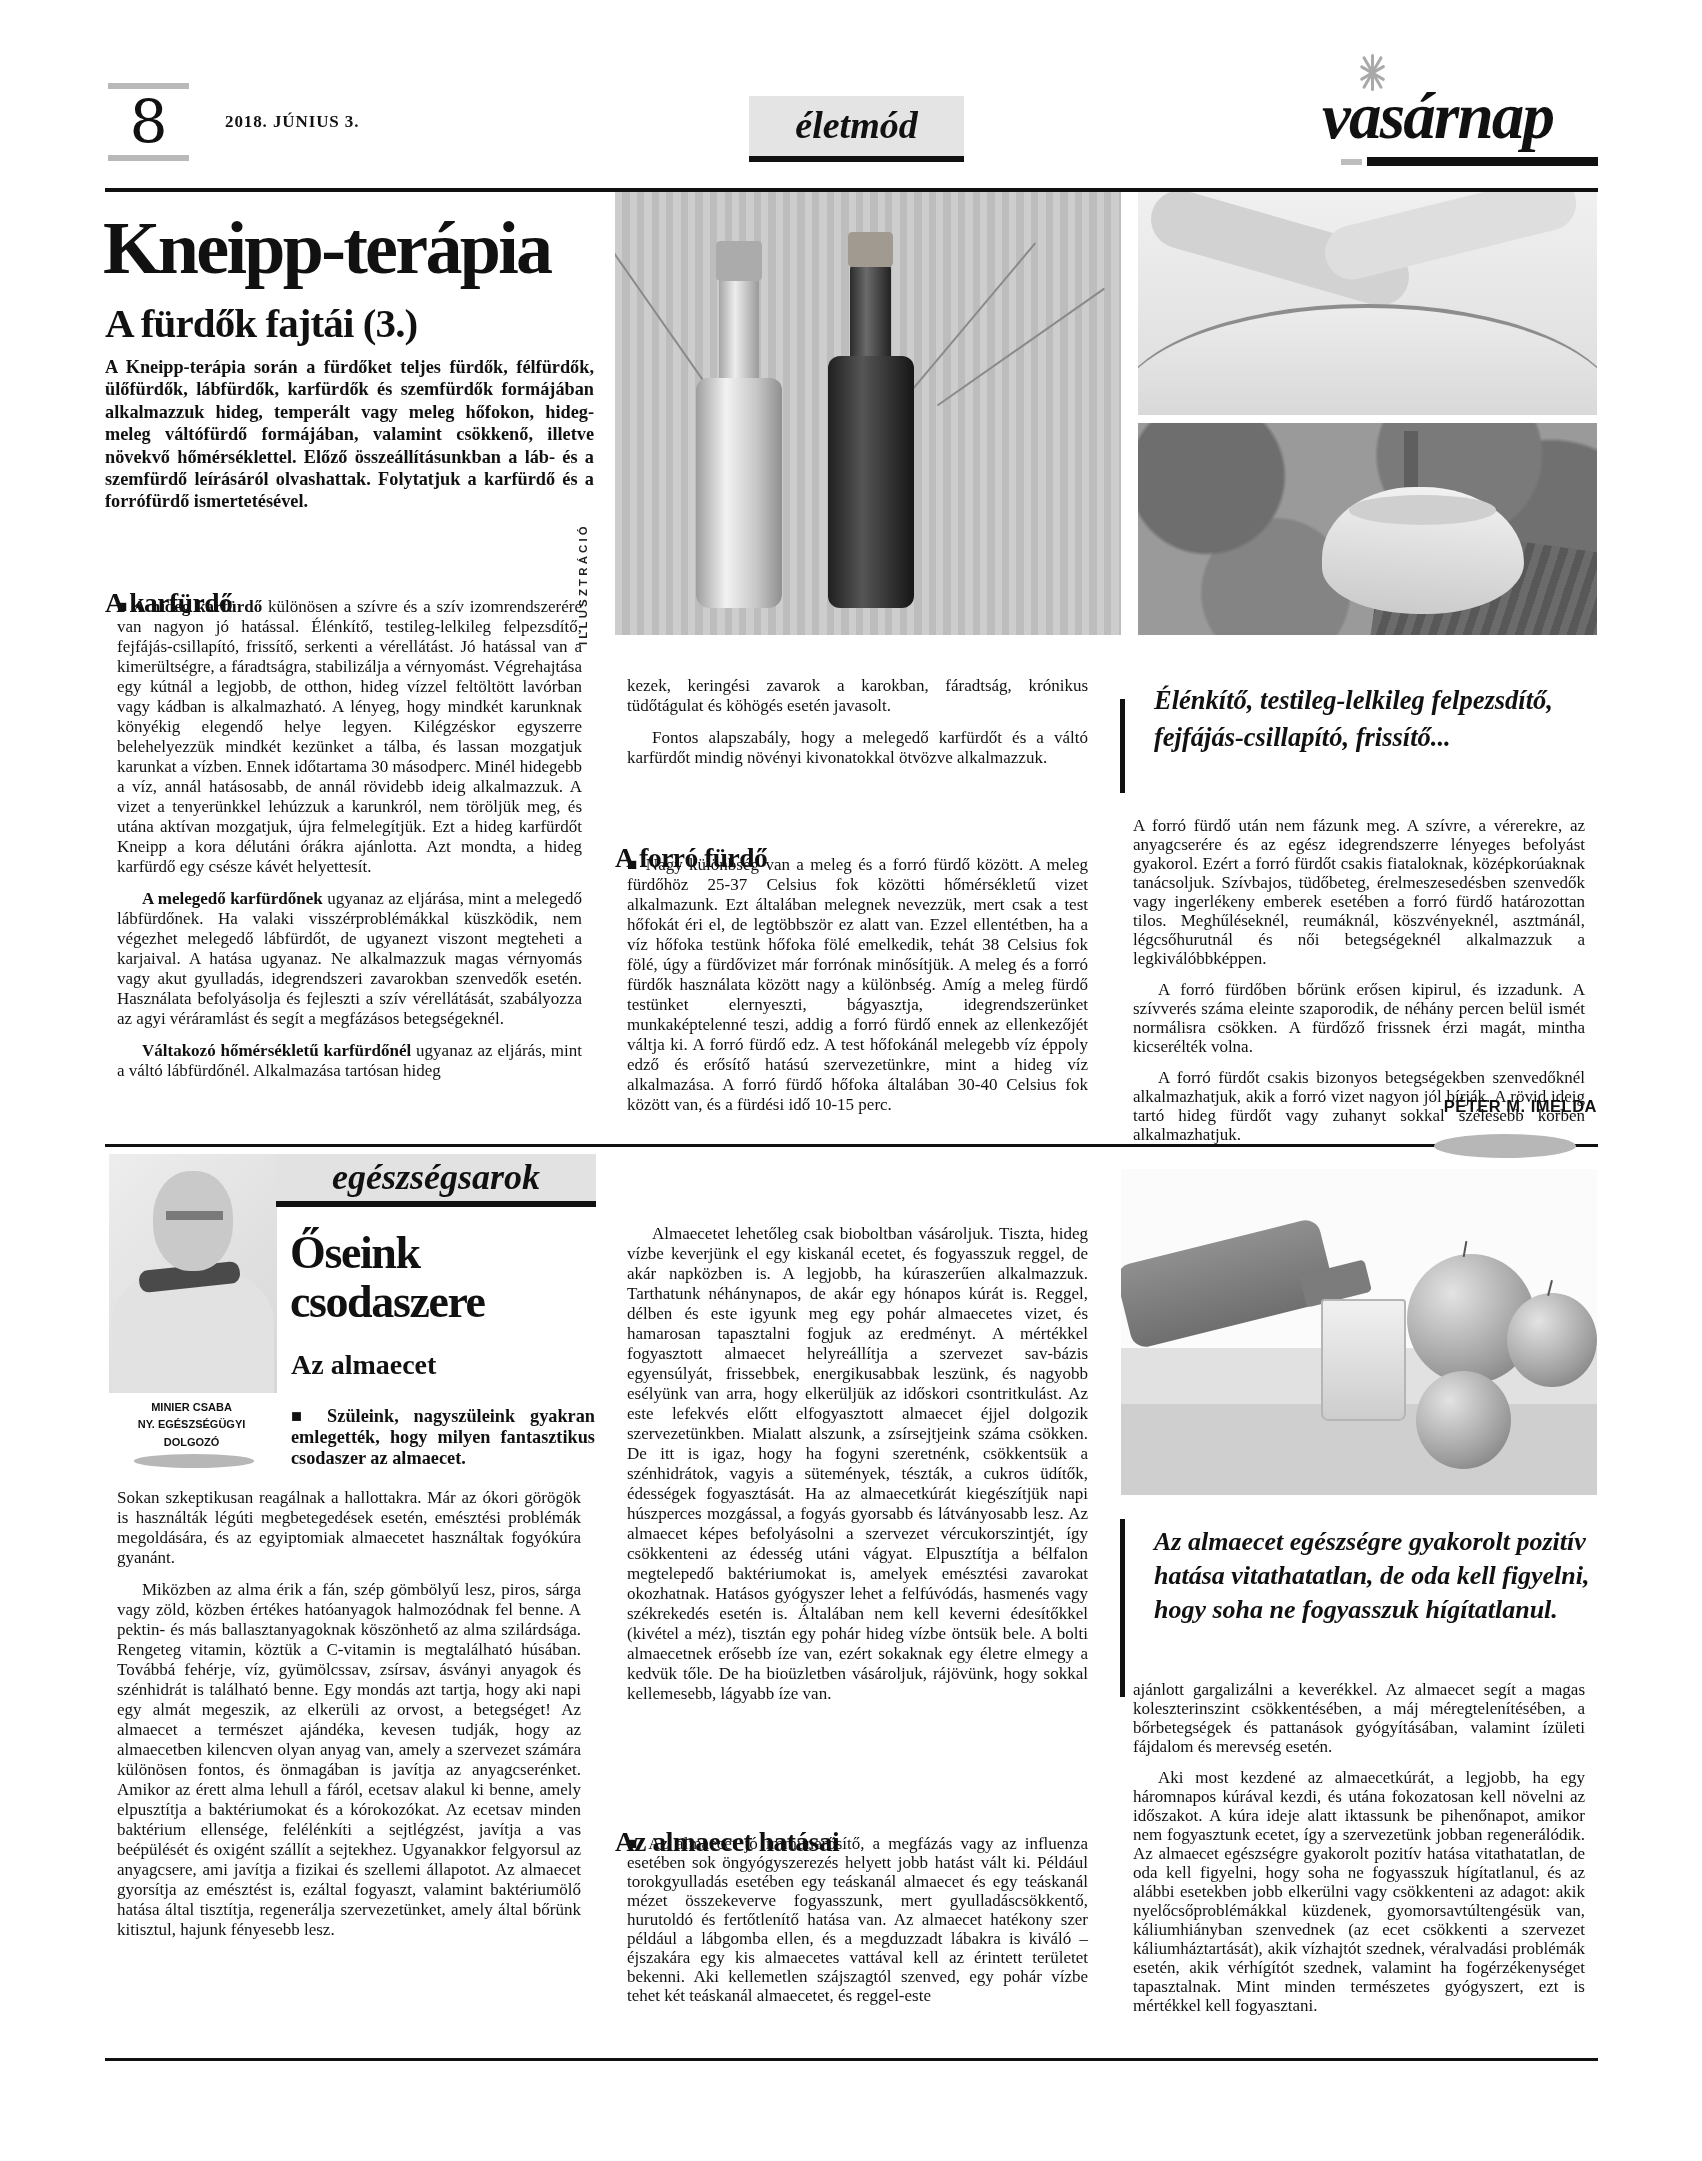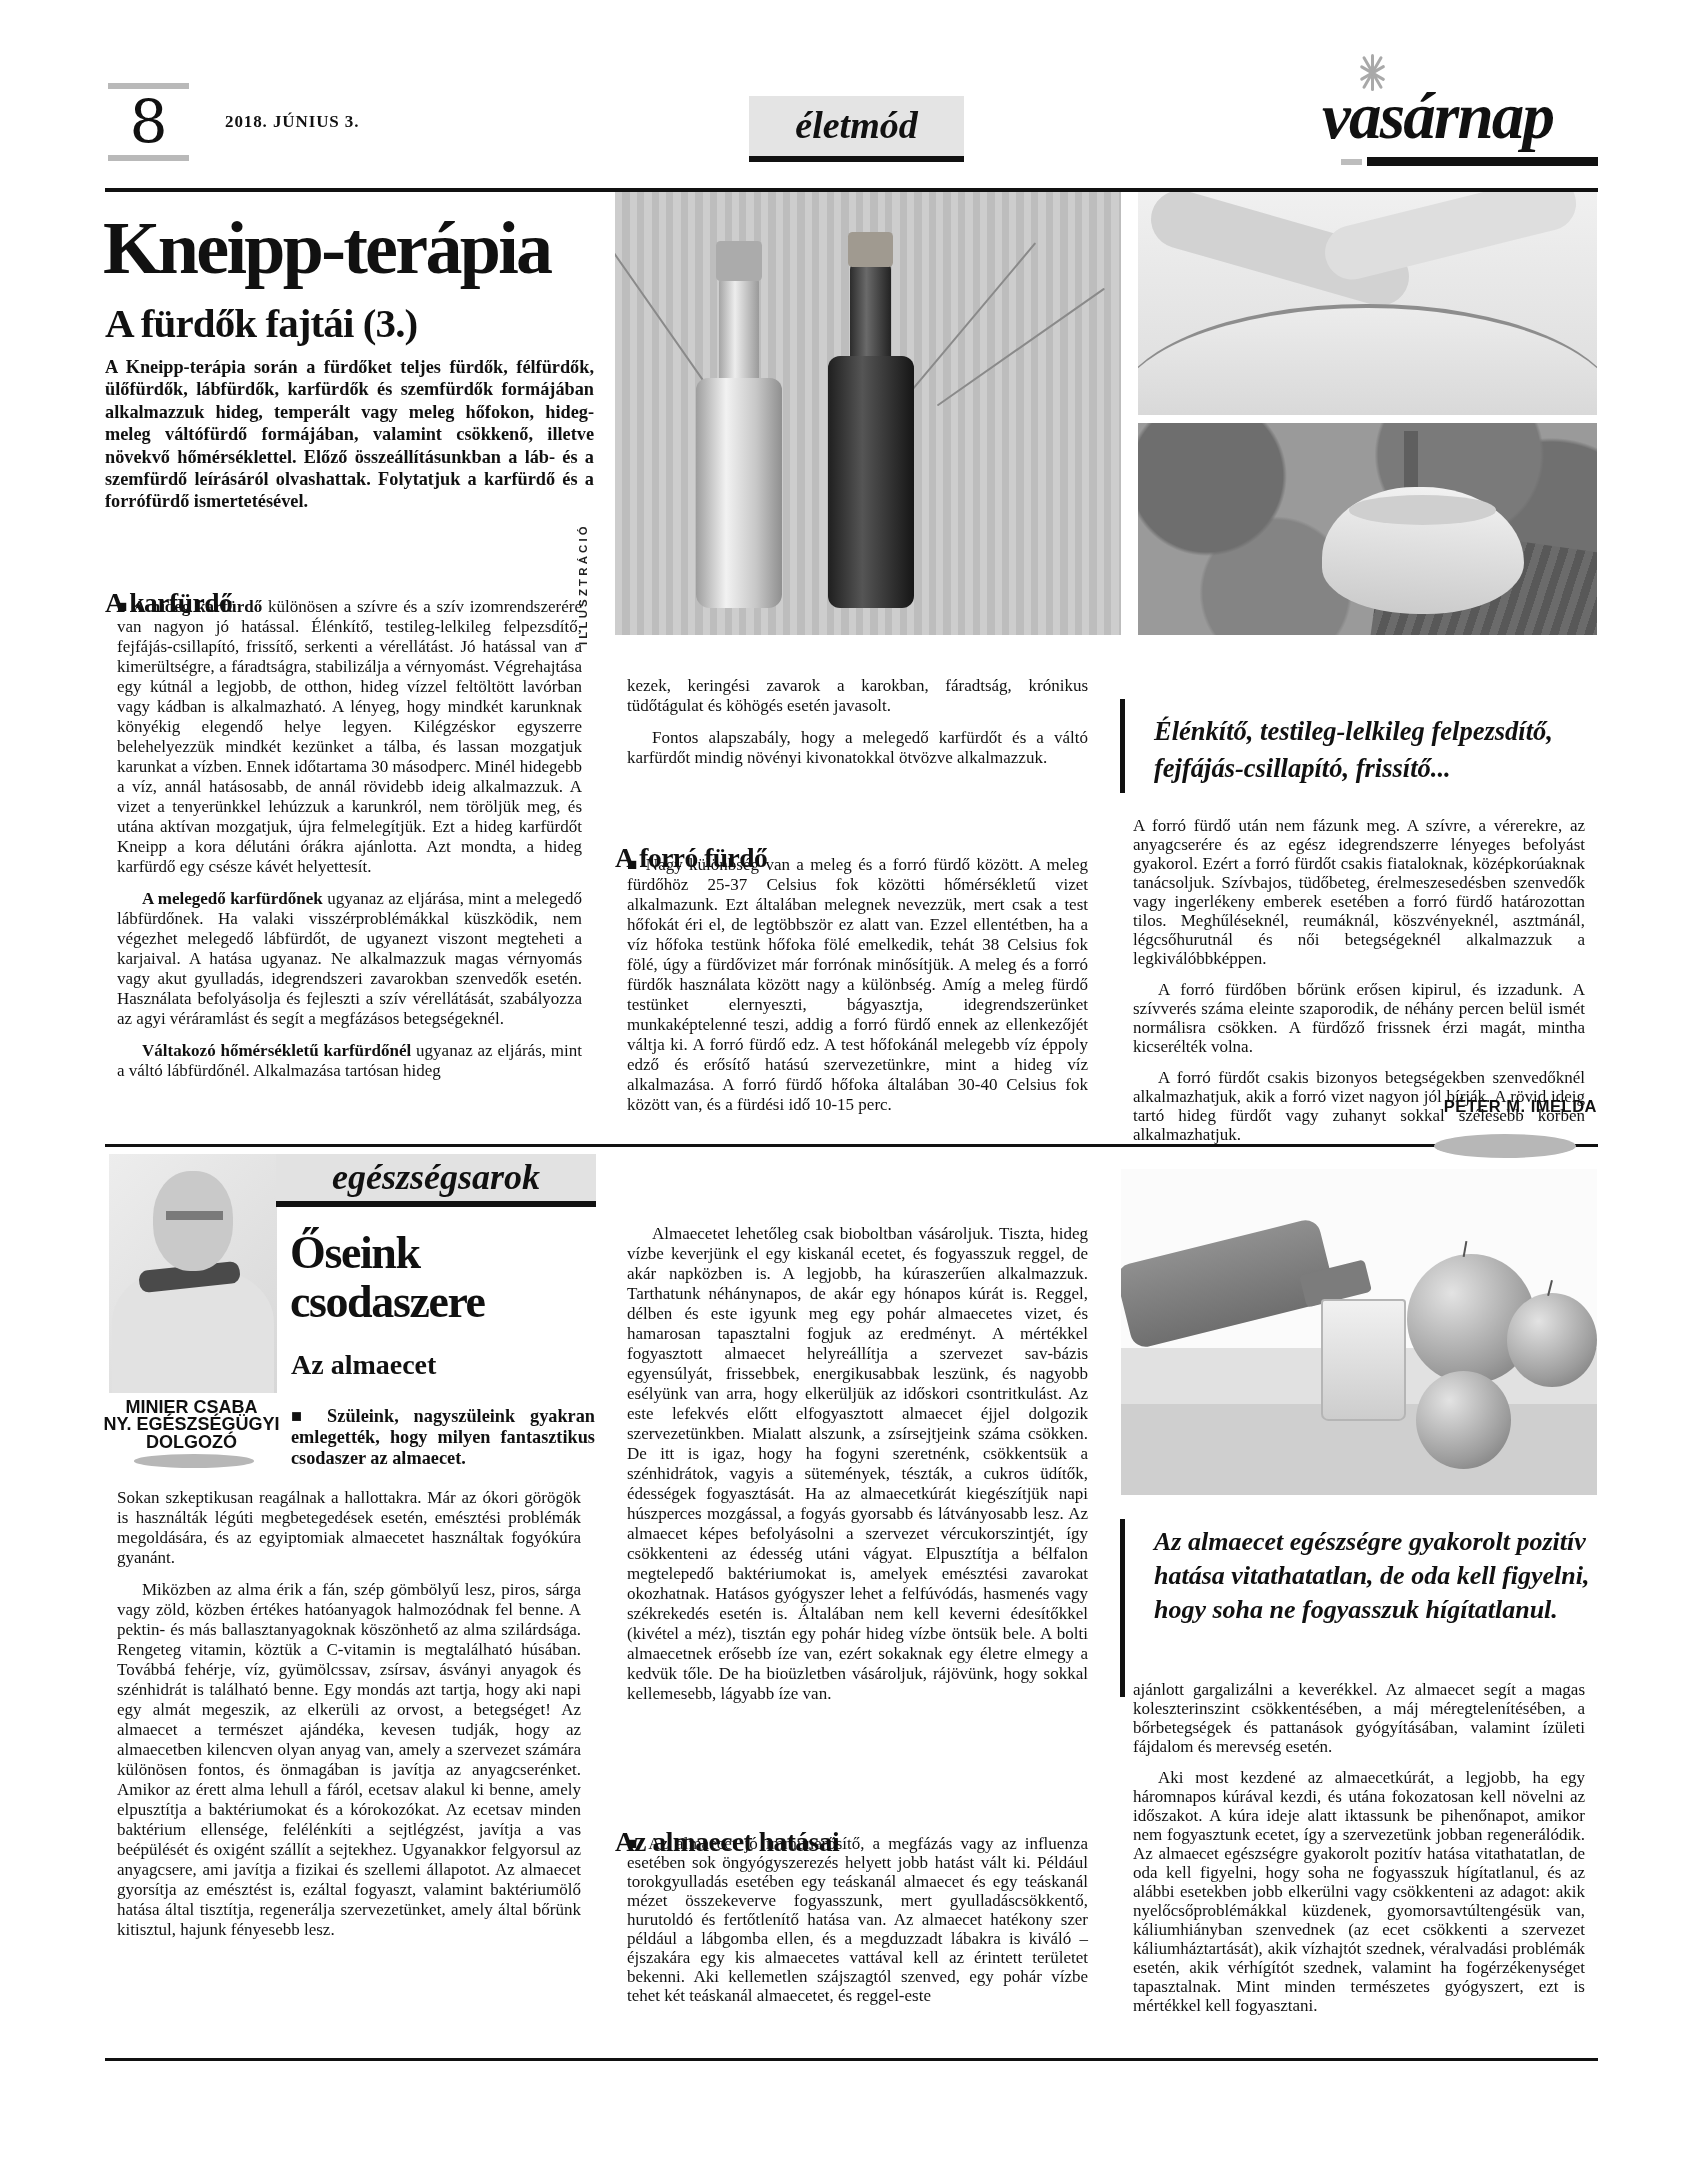--- a/index.html
+++ b/index.html
@@ -42,21 +42,21 @@
   #kneipp-subtitle{left:105px;top:303px;font-weight:bold;font-size:41px;line-height:1;letter-spacing:-0.9px;}
   #kneipp-lead{left:105px;top:356px;width:489px;font-weight:bold;font-size:18.3px;line-height:22.4px;}
   #h-karfurdo{left:105px;top:545px;}
   #kneipp-col1{left:105px;top:585px;width:489px;}
   #illu-credit{left:577px;top:512px;height:133px;writing-mode:vertical-rl;transform:rotate(180deg);
                font-family:"Liberation Sans",sans-serif;font-weight:bold;font-size:11.4px;letter-spacing:3.2px;color:#222;}
   #kneipp-col2a{left:615px;top:664px;width:485px;}
   #h-forro{left:615px;top:800px;}
   #kneipp-col2b{left:615px;top:843px;width:485px;}
   #quote1-bar{left:1120px;top:699px;width:4.6px;height:94px;}
-  #quote1{left:1154px;top:713px;width:439px;font-size:26.5px;line-height:37px;}
+  #quote1{left:1154px;top:682px;width:439px;font-size:26.5px;line-height:37px;}
   #kneipp-col3{left:1121px;top:804px;width:476px;font-size:17px;line-height:19px;}
   #byline1{left:1121px;top:1097px;width:476px;text-align:right;font-size:16.5px;letter-spacing:0.5px;}
   
   #photo-bottles{left:615px;top:192px;width:506px;height:443px;
      background:repeating-linear-gradient(90deg,#cdcdcd 0 7.3px,#bdbdbd 7.3px 14.6px);}
   #photo-bowl{left:1138px;top:192px;width:459px;height:223px;background:linear-gradient(180deg,#f0f0f0,#dcdcdc);}
   #photo-tub{left:1138px;top:423px;width:459px;height:212px;background-color:#9a9a9a;
      background-image:radial-gradient(circle at 15% 25%,#6e6e6e 0 18%,transparent 19%),
                       radial-gradient(circle at 70% 15%,#7a7a7a 0 22%,transparent 23%),
                       radial-gradient(circle at 90% 60%,#707070 0 25%,transparent 26%),
@@ -87,21 +87,21 @@
   .post{left:58%;top:4%;width:3%;height:30%;background:#5f5f5f;}
   
   #divider{left:105px;top:1144px;width:1493px;height:3.2px;}
   #divider-ellipse{left:1434px;top:1134px;width:142px;height:24px;}
   
   #photo-portrait{left:109px;top:1154px;width:168px;height:239px;background:linear-gradient(135deg,#ededed,#d7d7d7);}
   .head{left:26%;top:7%;width:48%;height:42%;border-radius:46%;background:#c9c9c9;}
   .glasses{left:34%;top:24%;width:34%;height:3.5%;background:#7a7a7a;}
   .shoulders{left:2%;top:48%;width:96%;height:56%;border-radius:40% 40% 0 0;background:#e2e2e2;}
   .collar{left:18%;top:47%;width:60%;height:9%;border-radius:9.2px;background:#4a4a4a;transform:rotate(-6deg);}
-  #author-caption{left:81px;top:1399px;width:221px;text-align:center;font-size:18px;line-height:17.4px;}
+  #author-caption{left:81px;top:1399px;width:221px;text-align:center;font-size:11px;line-height:17.4px;}
   #author-ellipse{left:134px;top:1454px;width:120px;height:13.7px;}
   #health-badge{left:276px;top:1154px;width:320px;height:47px;background:#e2e2e2;border-bottom:6px solid #111;
      text-align:center;font-style:italic;font-weight:bold;font-size:36px;line-height:47px;}
   #health-title{left:290px;top:1228px;width:316px;font-weight:bold;font-size:46px;line-height:49px;letter-spacing:-1.4px;}
   #health-subtitle{left:291px;top:1351px;font-weight:bold;font-size:28px;line-height:1;}
   #health-intro{left:291px;top:1406px;width:304px;font-weight:bold;font-size:18.3px;line-height:21px;}
   #health-col1{left:105px;top:1476px;width:488px;}
   #health-col2a{left:615px;top:1212px;width:485px;}
   #h-hatasai{left:615px;top:1784px;}
   #health-col2b{left:615px;top:1822px;width:485px;font-size:17px;line-height:19px;}

